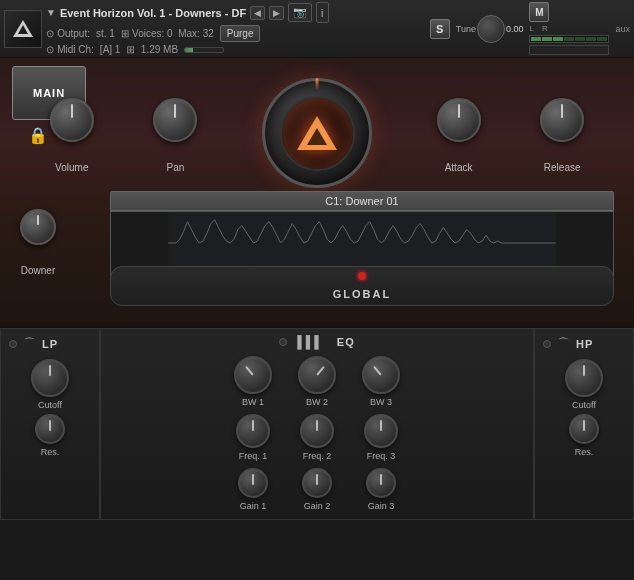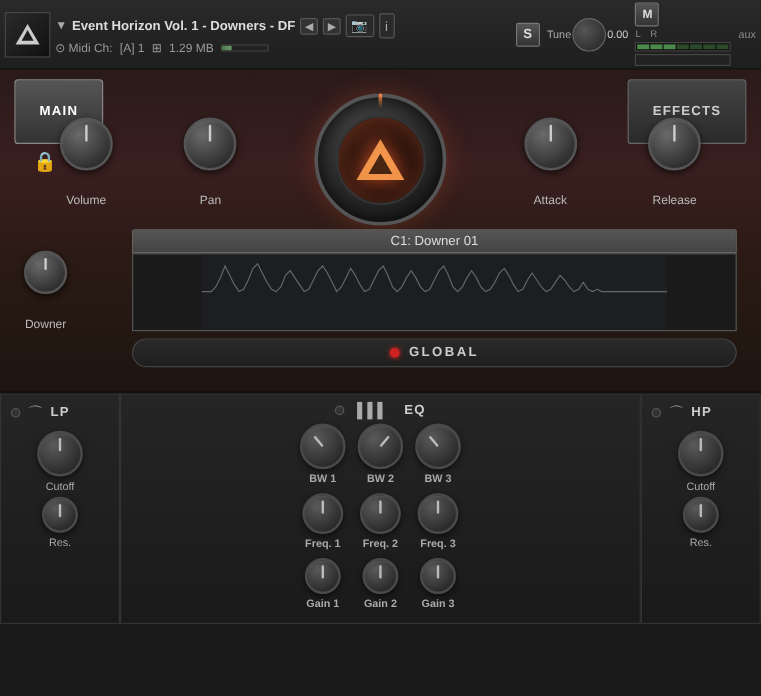--- a/index.html
+++ b/index.html
@@ -417,20 +417,21 @@
       left: 110px;
       right: 20px;
       background: linear-gradient(180deg, #2a2a2a, #1e1e1e);
       border: 1px solid #444;
       display: flex;
       align-items: center;
       justify-content: center;
       gap: 8px;
       padding: 5px;
       border-radius: 12px;
+      flex-direction: column;
     }
     .global-dot {
       width: 8px;
       height: 8px;
       background: #cc2222;
       border-radius: 50%;
       box-shadow: 0 0 4px #ff2222;
     }
     .global-text {
       color: #ccc;
@@ -559,26 +560,25 @@
     }
     .eq-name {
       color: #ccc;
       font-size: 11px;
       font-weight: bold;
       letter-spacing: 1px;
       padding-left: 12px;
     }
     .eq-bands {
       display: flex;
-      gap: 10px;
-      justify-content: center;
-      align-items: flex-start;
+      gap: 26px;
+      justify-content: center;
+      align-items: center;
       flex: 1;
       padding: 0 4px;
-      font-weight: bold;
     }
     .eq-band {
       display: flex;
       flex-direction: column;
       align-items: center;
       gap: 3px;
     }
     .eq-band-knobs {
       display: flex;
       gap: 6px;
@@ -594,20 +594,30 @@
   </div>
 
   <div class="top-instrument-area">
     <div class="instrument-title-row">
       <span class="dropdown-arrow">▼</span>
       <span class="instrument-name">Event Horizon Vol. 1 - Downers - DF</span>
       <button class="nav-btn">◀</button>
       <button class="nav-btn">▶</button>
       <button class="camera-btn">📷</button>
       <button class="info-btn">ℹ</button>
+    </div>
+    <div class="info-row">
+      <span class="info-text">⊙ <span>Output:</span></span>
+      <span class="info-text">st. 1</span>
+      <span class="info-text">
+        ⊞ <span>Voices:</span>
+        <span>0</span>
+        &nbsp;<span>Max:</span> <span>32</span>
+      </span>
+      <button class="purge-btn">Purge</button>
     </div>
     <div class="info-row">
       <span class="info-text">⊙ <span>Midi Ch:</span></span>
       <span class="info-text">[A]  1</span>
       <span class="info-text">⊞</span>
       <span class="info-text">1.29 MB</span>
       <div class="mem-bar">
         <div class="mem-fill"></div>
       </div>
     </div>
@@ -637,21 +647,20 @@
       </div>
       <div class="level-slider"></div>
     </div>
     <span class="aux-label">aux</span>
   </div>
 </div>
 
 <div class="main-panel">
   <div class="panel-tabs">
     <button class="tab-btn active">MAIN</button>
-    <button class="tab-btn">EFFECTS</button>
   </div>
 
   <div class="center-logo">
     <div class="logo-outer-ring">
       <div class="logo-glow-line"></div>
       <div class="logo-inner">
         <div class="logo-triangle-main">
           <div class="tri-main"></div>
         </div>
       </div>

